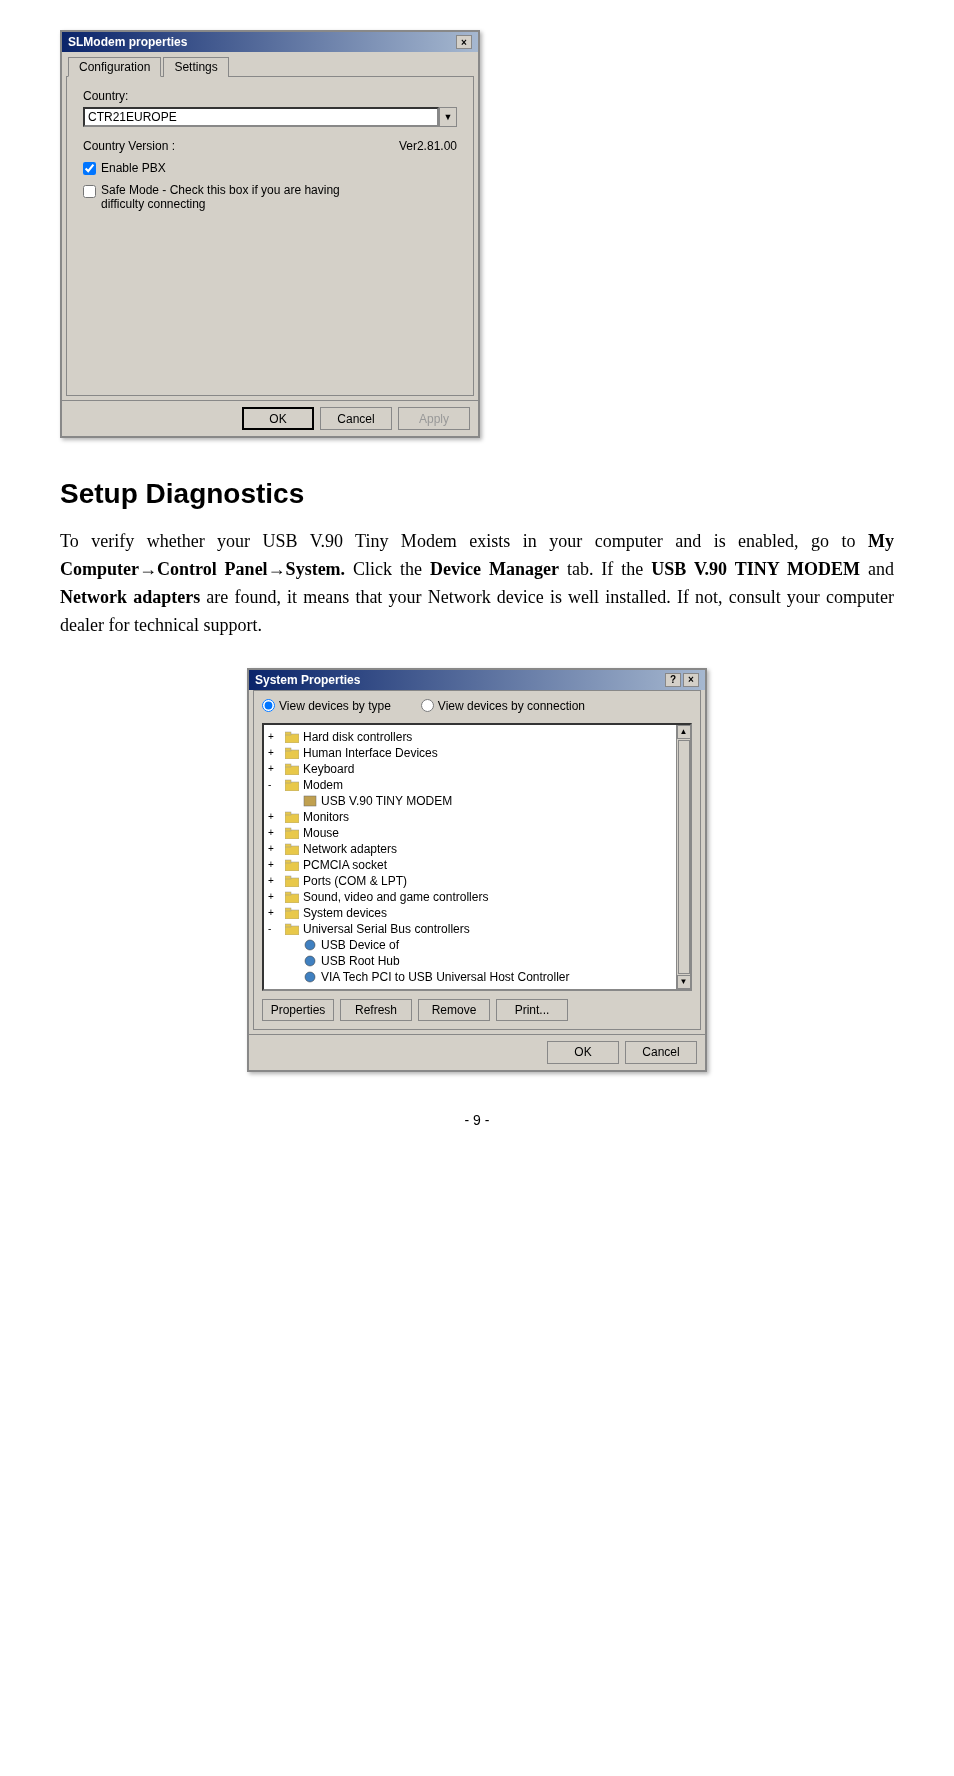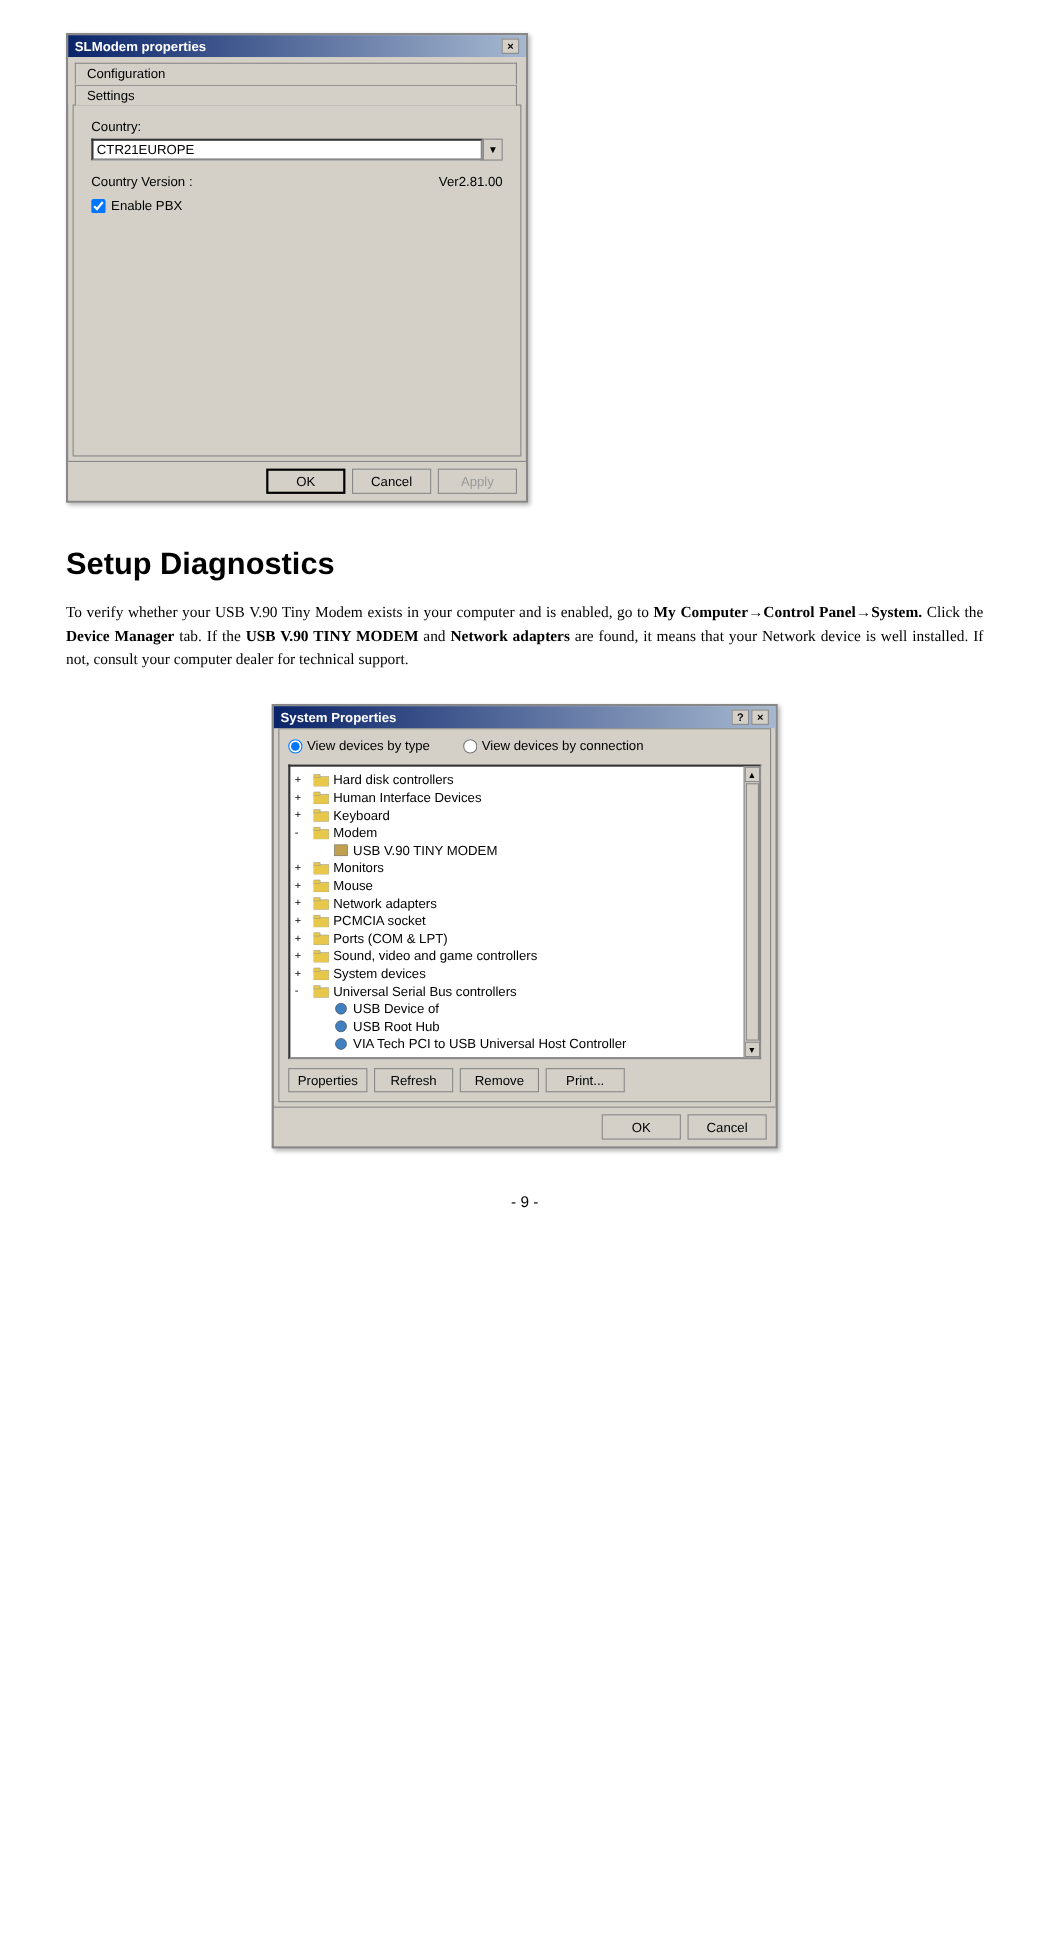--- a/index.html
+++ b/index.html
@@ -44,21 +44,20 @@
       height: 14px;
       display: flex;
       align-items: center;
       justify-content: center;
       cursor: pointer;
     }
     .dialog-tabs {
       display: flex;
       padding: 4px 6px 0 6px;
       background: #d4d0c8;
-      flex-direction: column;
     }
     .dialog-tab {
       padding: 2px 10px;
       border: 1px solid #888;
       border-bottom: none;
       background: #d4d0c8;
       font-size: 12px;
       cursor: pointer;
       margin-right: 2px;
       position: relative;
@@ -160,21 +159,21 @@
     }
 
     
     .section-heading {
       font-size: 28px;
       font-weight: bold;
       font-family: Arial, sans-serif;
       margin-bottom: 18px;
     }
     .body-text {
-      font-size: 14px;
+      font-size: 18px;
       line-height: 1.55;
       text-align: justify;
       margin-bottom: 28px;
     }
     .body-text b {
       font-weight: bold;
     }
 
     
     .sysdialog-wrapper {
@@ -378,20 +377,27 @@
         <div class="combo-btn">▼</div>
       </div>
       <div class="version-row">
         <span>Country Version :</span>
         <span>Ver2.81.00</span>
       </div>
       <div class="checkbox-row">
         <input type="checkbox" checked="" style="">
         <span>Enable PBX</span>
       </div>
+      <div class="safe-mode-row">
+        <input type="checkbox" style="">
+        <div class="safe-mode-text">
+          <span>Safe Mode - Check this box if you are having</span>
+          <span>difficulty connecting</span>
+        </div>
+      </div>
     </div>
     <div class="dialog-footer">
       <button class="dialog-btn default-btn">OK</button>
       <button class="dialog-btn">Cancel</button>
       <button class="dialog-btn disabled" disabled="">Apply</button>
     </div>
   </div>
 </div>
 
 <h2 class="section-heading">Setup Diagnostics</h2>

